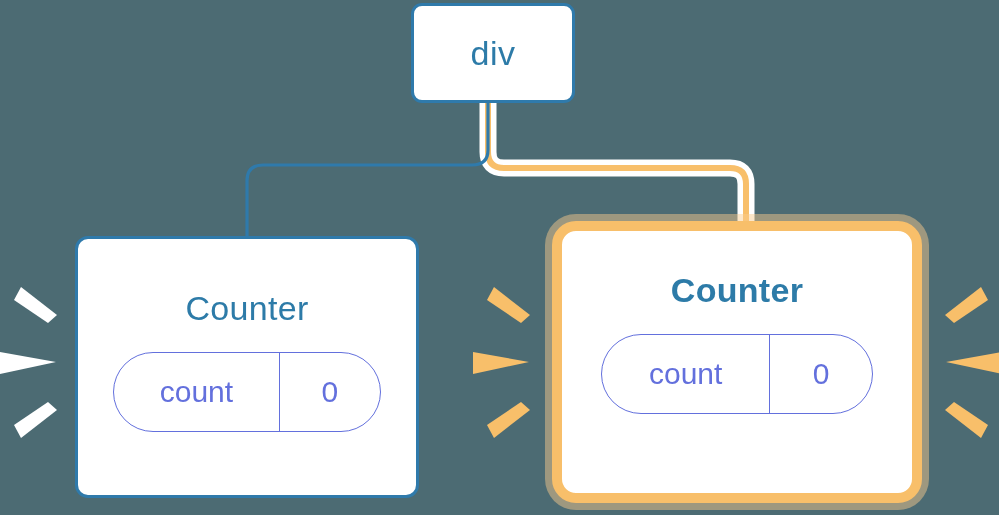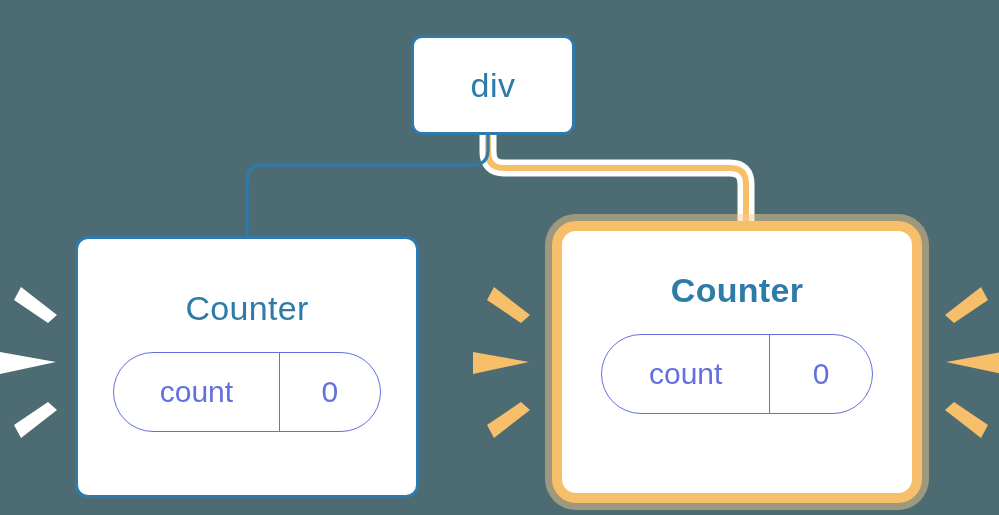--- a/index.html
+++ b/index.html
@@ -31,21 +31,20 @@
   }
   
   #node-div {
     left: 411px;
     top: 3px;
     width: 164px;
     height: 100px;
     border: 3px solid #2f7aab;
     border-radius: 11px;
     justify-content: center;
-    margin-top: 32px;
   }
   #node-div .node-title {
     font-size: 34px;
     color: #2d7ba8;
     font-weight: 400;
     letter-spacing: 0.5px;
   }
   
   #node-counter-left {
     left: 75px;

